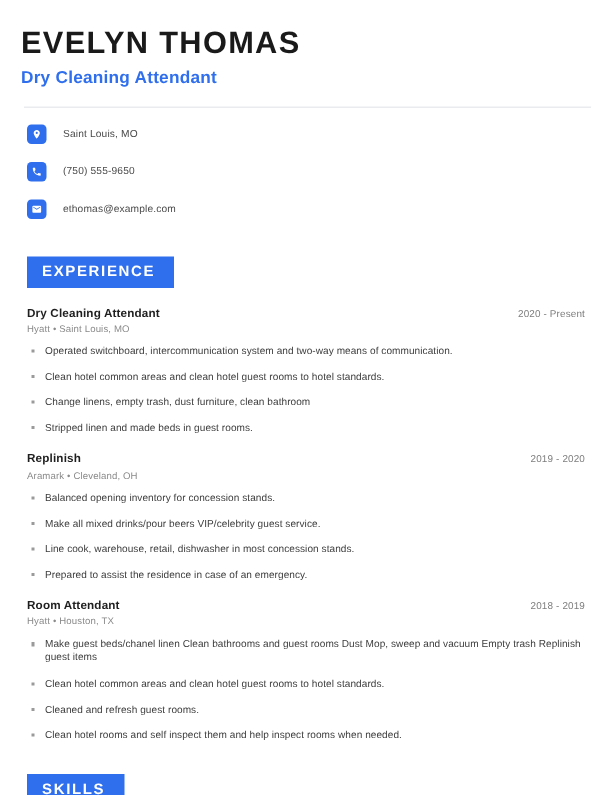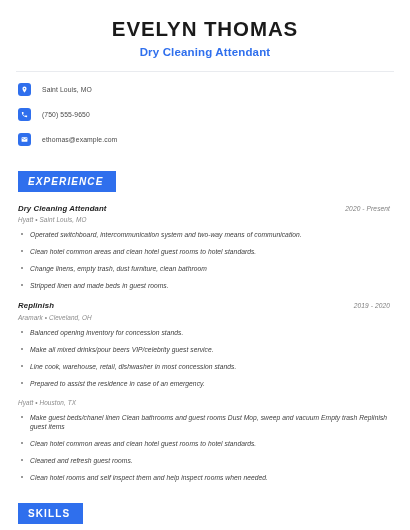--- a/index.html
+++ b/index.html
@@ -18,21 +18,21 @@
     width: 410px;
     height: 530px;
     box-sizing: border-box;
     padding: 0 14px;
     position: relative;
   }
 
   
   .header {
     padding-top: 17px;
-    text-align: center;
+    text-align: left;
   }
   .full-name {
     font-size: 20.5px;
     font-weight: bold;
     letter-spacing: 0.9px;
     color: #1a1a1a;
     line-height: 1.15;
   }
   .job-title {
     margin-top: 5px;
@@ -81,21 +81,21 @@
   .section-badge {
     display: inline-block;
     background: #2f6fed;
     color: #ffffff;
     font-size: 10px;
     font-weight: bold;
     letter-spacing: 1.1px;
     padding: 5px 13px 5px 10px;
     margin-left: 4px;
   }
-  .section-experience { margin-top: 22px; font-style: italic; }
+  .section-experience { margin-top: 22px; }
   .section-skills { margin-top: 21px; }
 
   
   .jobs { margin-top: 12px; padding-left: 4px; }
   .job { margin-bottom: 11px; }
   .job:last-child { margin-bottom: 0; }
   .job-head {
     display: flex;
     align-items: baseline;
     justify-content: space-between;
@@ -214,20 +214,24 @@
         <div class="job-meta">Aramark • Cleveland, OH</div>
         <ul class="bullets">
           <li>Balanced opening inventory for concession stands.</li>
           <li>Make all mixed drinks/pour beers VIP/celebrity guest service.</li>
           <li>Line cook, warehouse, retail, dishwasher in most concession stands.</li>
           <li>Prepared to assist the residence in case of an emergency.</li>
         </ul>
       </div>
 
       <div class="job">
+        <div class="job-head">
+          <span class="job-role">Room Attendant</span>
+          <span class="job-dates">2018 - 2019</span>
+        </div>
         <div class="job-meta">Hyatt • Houston, TX</div>
         <ul class="bullets">
           <li>Make guest beds/chanel linen Clean bathrooms and guest rooms Dust Mop, sweep and vacuum Empty trash Replinish guest items</li>
           <li>Clean hotel common areas and clean hotel guest rooms to hotel standards.</li>
           <li>Cleaned and refresh guest rooms.</li>
           <li>Clean hotel rooms and self inspect them and help inspect rooms when needed.</li>
         </ul>
       </div>
 
     </div>

